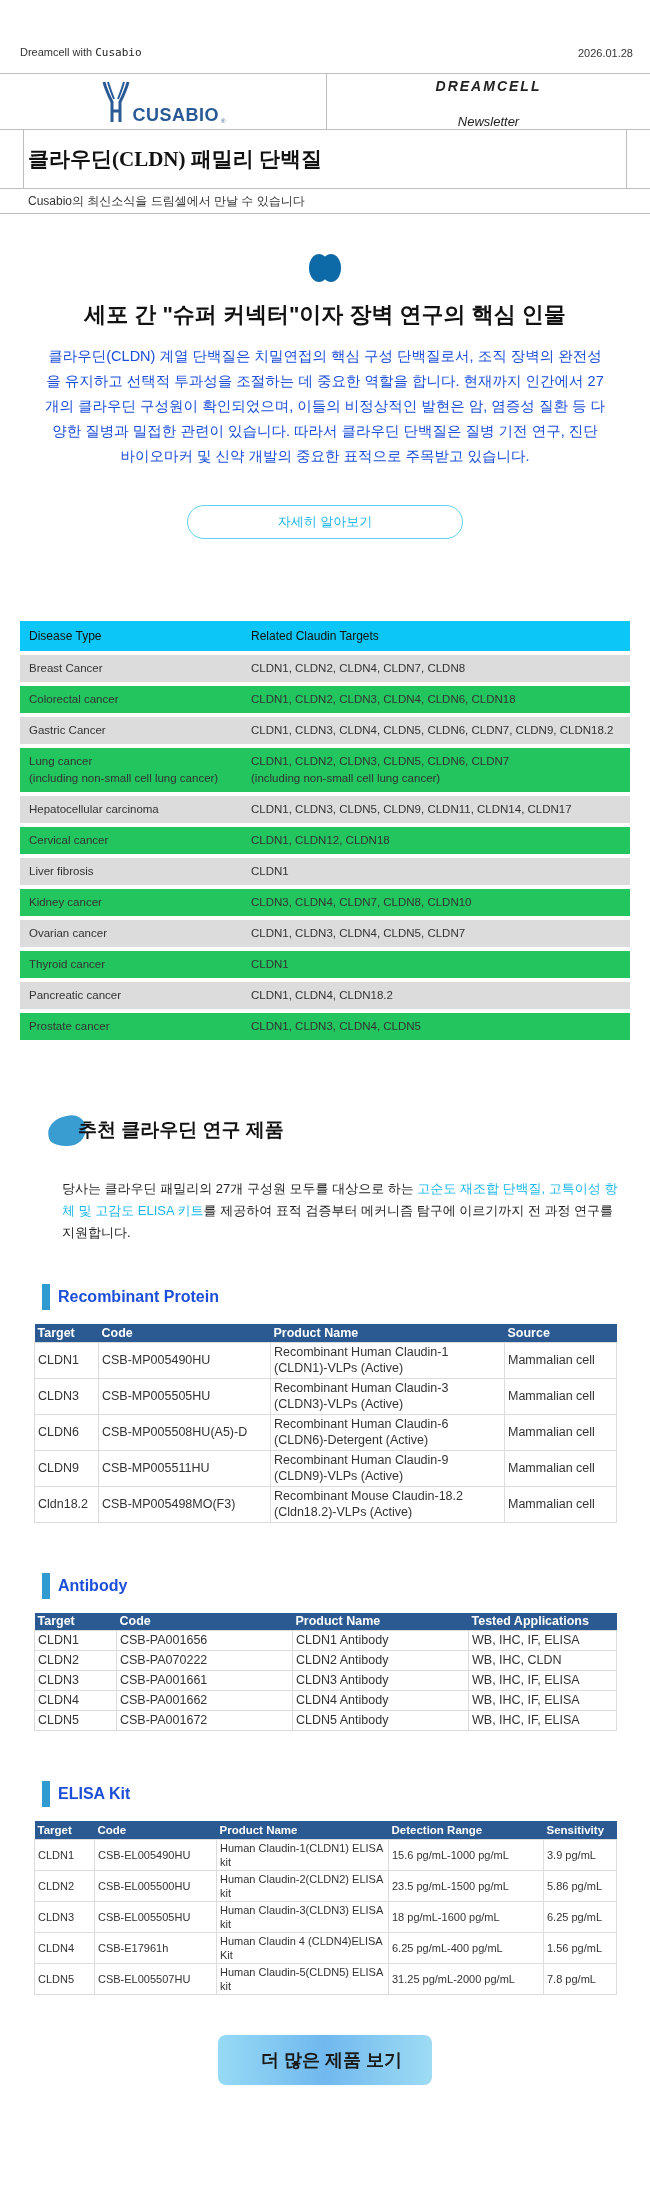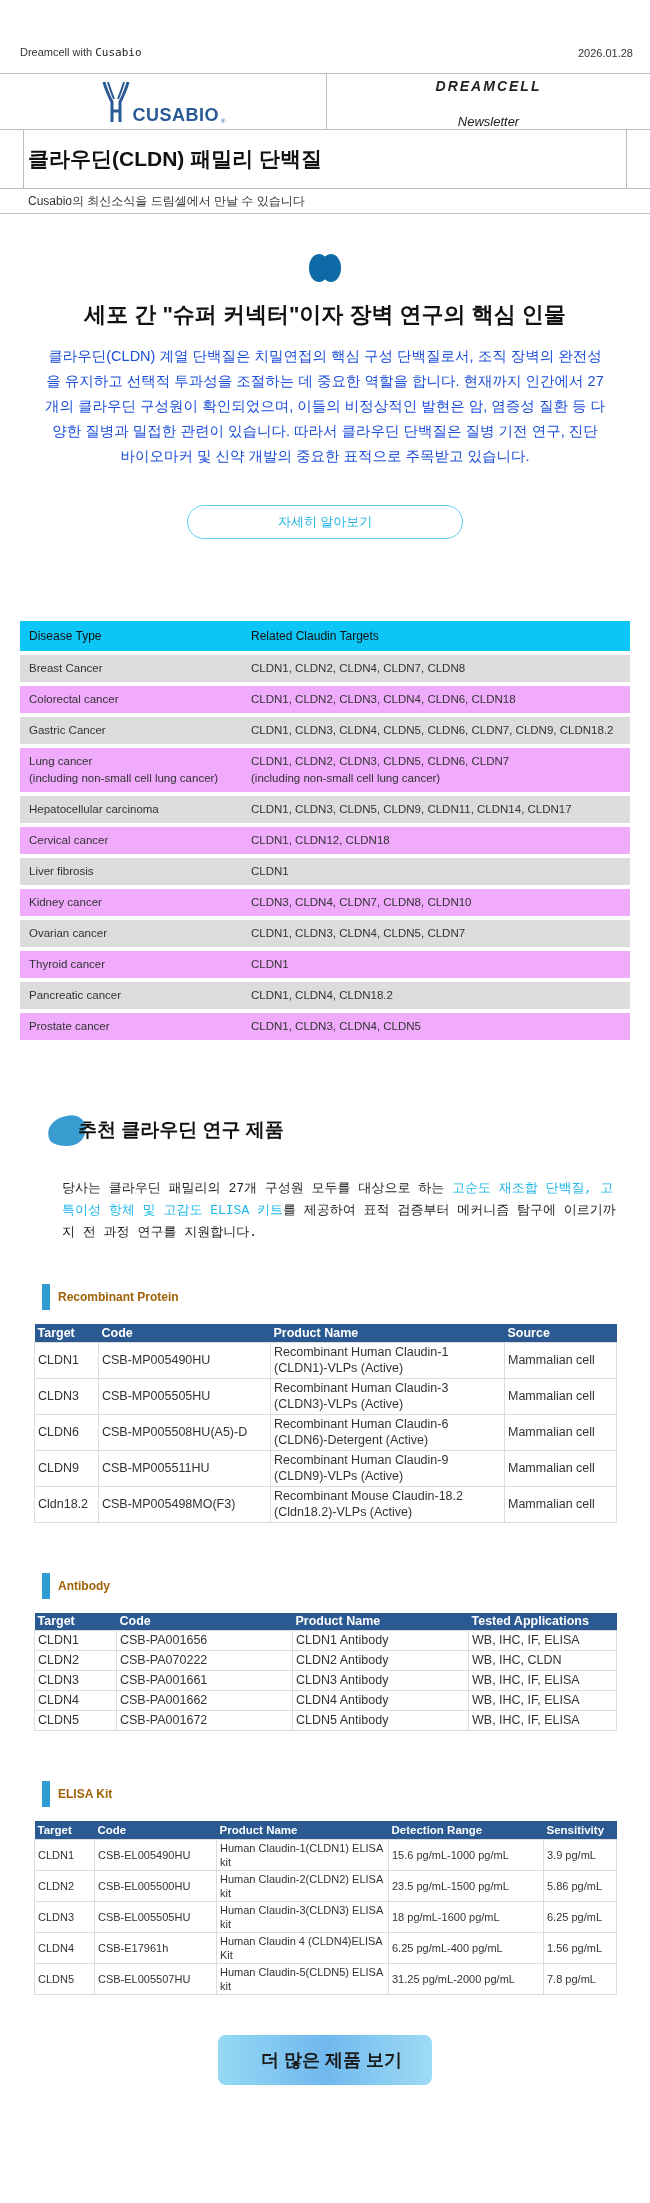--- a/index.html
+++ b/index.html
@@ -13,50 +13,50 @@
   .hdr-right { flex: 1; display: flex; flex-direction: column; align-items: center; justify-content: flex-end; gap: 20px; }
   .hdr-right .nl1 { font-weight: bold; font-style: italic; letter-spacing: 2px; font-size: 14px; color: #222; }
   .hdr-right .nl2 { font-style: italic; font-size: 13px; color: #222; }
 
   .cusabio { display: flex; align-items: flex-end; gap: 2px; }
   .cusabio .txt { font-weight: bold; color: #2a5a96; font-size: 18px; letter-spacing: .5px; line-height: 1; }
   .cusabio sup { font-size: 6px; color: #2a5a96; }
 
   .title-row { border-top: 1px solid #bdbdbd; display: flex; height: 59px; }
   .title-row .gutter { width: 24px; border-right: 1px solid #bdbdbd; }
-  .title-row .title { flex: 1; display: flex; align-items: center; padding-left: 4px; font-size: 21px; font-weight: bold; color: #111; }
+  .title-row .title { flex: 1; display: flex; align-items: center; padding-left: 4px; font-size: 21px; font-weight: bold; color: #111; font-family: Liberation Serif, serif; }
   .title-row .gutter-r { width: 24px; border-left: 1px solid #bdbdbd; }
 
   .subtitle { border-top: 1px solid #bdbdbd; border-bottom: 1px solid #bdbdbd; height: 26px; display: flex; align-items: center; padding-left: 28px; font-size: 12px; color: #333; }
 
   .intro { text-align: center; padding-top: 40px; }
   .intro .blob { width: 32px; height: 28px; margin: 0 auto; position: relative; }
   .intro .blob span { position: absolute; top: 0; width: 20px; height: 28px; background: #0d6aa6; border-radius: 50%; }
   .intro .blob span:first-child { left: 0; } .intro .blob span:last-child { right: 0; }
   .intro h2 { margin-top: 18px; font-size: 22px; font-weight: bold; color: #111; }
   .intro p { margin: 14px auto 0; width: 560px; font-size: 14.5px; line-height: 25px; color: #1d4ed8; }
-  .btn-more { display: block; margin: 36px auto 0; width: 276px; height: 34px; border: 1.5px solid #5fd0f0; border-radius: 17px; background: #fff; color: #1fb4e6; font-size: 13px; font-family: Liberation Serif, serif; cursor: pointer; }
+  .btn-more { display: block; margin: 36px auto 0; width: 276px; height: 34px; border: 1.5px solid #5fd0f0; border-radius: 17px; background: #fff; color: #1fb4e6; font-size: 13px; font-family: Liberation Sans, sans-serif; cursor: pointer; }
 
   .sec-head { position: relative; display: flex; align-items: center; margin-left: 48px; height: 40px; }
   .sec-head .dot { position: absolute; left: 0; top: 6px; width: 38px; height: 30px; background: #3a9dd1; border-radius: 60% 40% 45% 55% / 55% 45% 60% 40%; transform: rotate(-8deg); }
   .sec-head h3 { position: relative; margin-left: 30px; font-size: 19px; font-weight: bold; color: #111; }
 
   .dis-table { width: 610px; margin: 18px auto 0; border-collapse: separate; border-spacing: 0 4px; font-size: 11.5px; color: #333; }
   .dis-table th { background: #0cc6f7; text-align: left; font-weight: normal; color: #111; height: 30px; padding: 0 9px; font-size: 12px; }
   .dis-table td { padding: 5px 9px; line-height: 17px; height: 25px; vertical-align: middle; }
   .dis-table tr.gray td { background: #dcdcdc; }
-  .dis-table tr.blue td { background: #f0abfc; }
+  .dis-table tr.blue td { background: #22c55e; }
   .dis-table td:first-child, .dis-table th:first-child { width: 222px; }
 
-  .prod-intro { margin: 28px 0 0 62px; width: 560px; font-size: 13px; line-height: 22px; color: #222; font-family: Liberation Mono, monospace; }
+  .prod-intro { margin: 28px 0 0 62px; width: 560px; font-size: 13px; line-height: 22px; color: #222; }
   .prod-intro .hl { color: #1bb6ea; }
 
   .sub-head { display: flex; align-items: center; margin: 40px 0 0 42px; height: 26px; }
   .sub-head .bar { width: 8px; height: 26px; background: #2f9bd1; margin-right: 8px; }
-  .sub-head h4 { font-size: 12px; font-weight: bold; color: #a16207; }
+  .sub-head h4 { font-size: 16px; font-weight: bold; color: #1d4ed8; }
 
   .ptable { width: 583px; margin: 14px 0 0 34px; border-collapse: collapse; font-size: 12.5px; color: #333; }
   .ptable th { background: #2b5a92; color: #fff; text-align: left; font-weight: bold; font-size: 12.5px; padding: 1px 3px; height: 18px; }
   .ptable td { border: 1px solid #dcdcdc; padding: 1px 3px; line-height: 16px; vertical-align: middle; }
   .ptable.rec td { height: 36px; }
   .ptable.ab td { height: 19px; line-height: 17px; }
   .ptable.el td { height: 30px; font-size: 11px; line-height: 14px; }
   .ptable.el th { font-size: 11.5px; }
 
   .btn-more-products { display: block; margin: 40px auto 0; width: 214px; height: 50px; border: none; border-radius: 8px; background: linear-gradient(90deg, #96daf5 0%, #70b8ee 50%, #9edcf4 100%); color: #1a1a1a; font-size: 18px; font-weight: bold; font-family: inherit; cursor: pointer; padding-left: 13px; }

